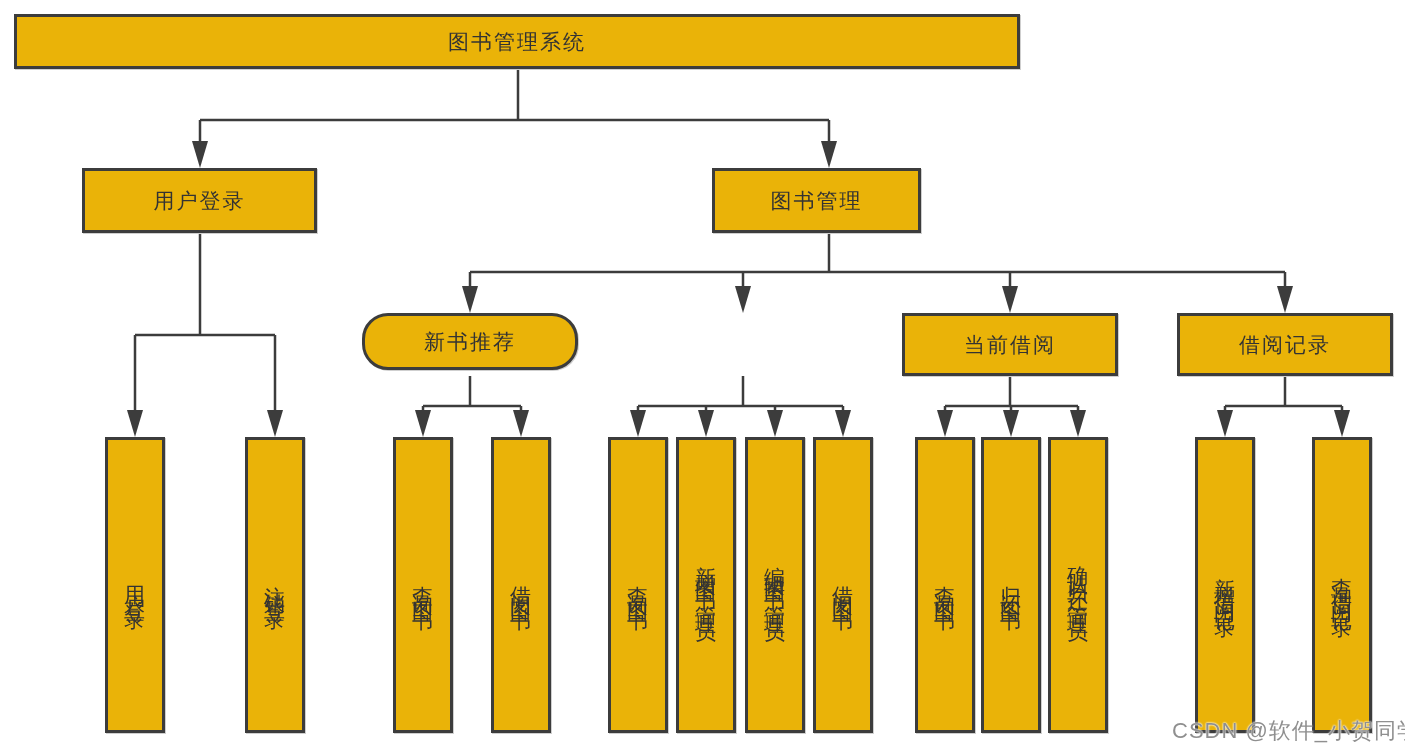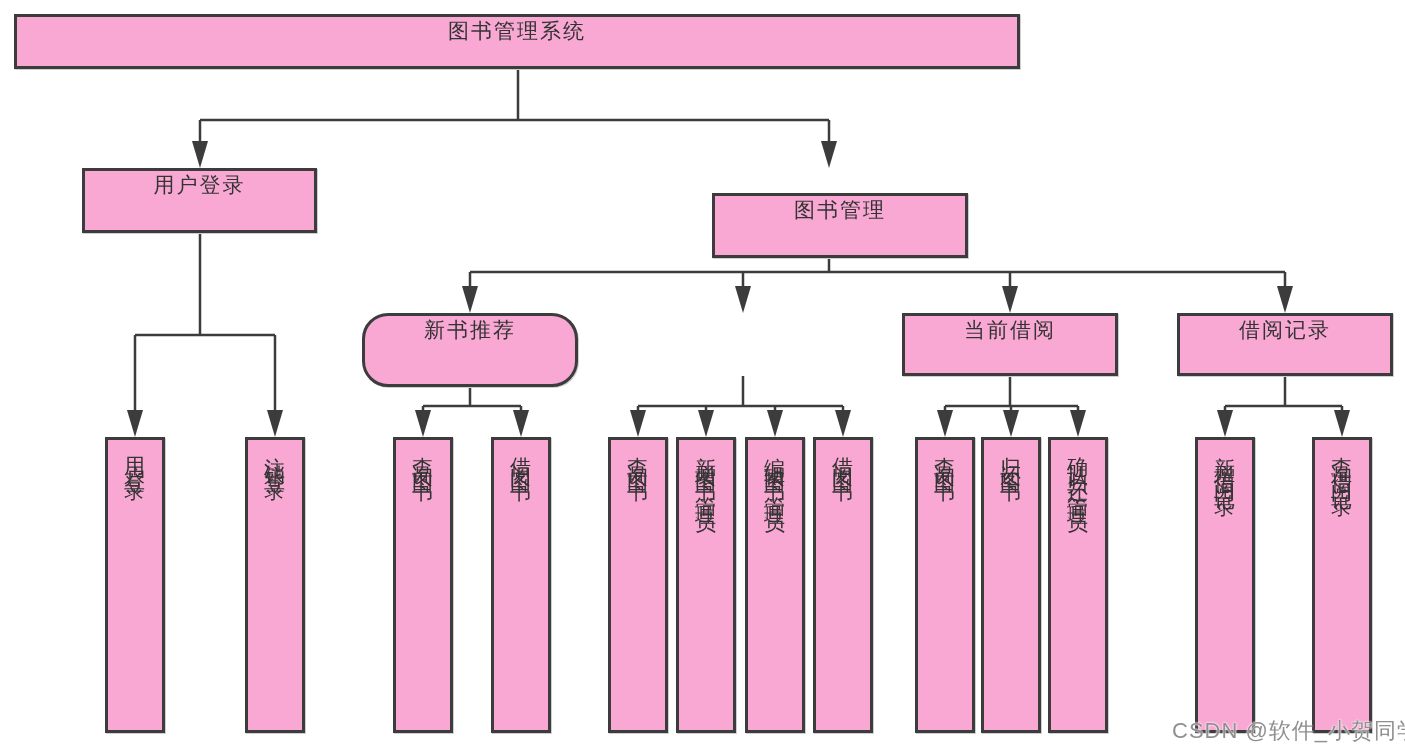--- a/index.html
+++ b/index.html
@@ -2,23 +2,23 @@
 <html><head>
 <meta charset="utf-8">
 <style>
   html,body{margin:0;padding:0;background:#ffffff;}
   .canvas{
     position:relative;width:1405px;height:747px;background:#ffffff;overflow:hidden;
     font-family:"Liberation Sans","DejaVu Sans",sans-serif;color:#333333;
   }
   .canvas svg{position:absolute;left:0;top:0;z-index:1;}
   .node{
-    position:absolute;box-sizing:border-box;background:#f9a8d4;
+    position:absolute;box-sizing:border-box;background:#eab308;
     border:3px solid #3c3c3c;z-index:2;
-    display:flex;justify-content:center;
+    display:flex;align-items:center;justify-content:center;
     box-shadow:1px 1px 0 #cfcfcf;
   }
   .node .lbl{
     font-size:21px;letter-spacing:2px;color:#333333;white-space:nowrap;
   }
   .leaf .lbl{
     writing-mode:vertical-rl;text-orientation:mixed;
     letter-spacing:8px;font-size:21px;line-height:1;
   }
   .watermark{
@@ -72,25 +72,25 @@
     </g>
   </svg>
 
   <div class="node" style="left:14px;top:14px;width:1006px;height:55px;">
     <span class="lbl">图书管理系统</span>
   </div>
 
   <div class="node" style="left:82px;top:168px;width:235px;height:65px;">
     <span class="lbl">用户登录</span>
   </div>
-  <div class="node" style="left:712px;top:168px;width:256px;height:65px;margin-top:25px;">
+  <div class="node" style="left:712px;top:168px;width:209px;height:65px;">
     <span class="lbl">图书管理</span>
   </div>
 
-  <div class="node" style="left:362px;top:313px;width:216px;height:74px;border-radius:26px;">
+  <div class="node" style="left:362px;top:313px;width:216px;height:57px;border-radius:26px;">
     <span class="lbl">新书推荐</span>
   </div>
   <div class="node" style="left:902px;top:313px;width:216px;height:63px;">
     <span class="lbl">当前借阅</span>
   </div>
   <div class="node" style="left:1177px;top:313px;width:216px;height:63px;">
     <span class="lbl">借阅记录</span>
   </div>
 
   <div class="node leaf" style="left:105px;top:437px;width:60px;height:296px;">

